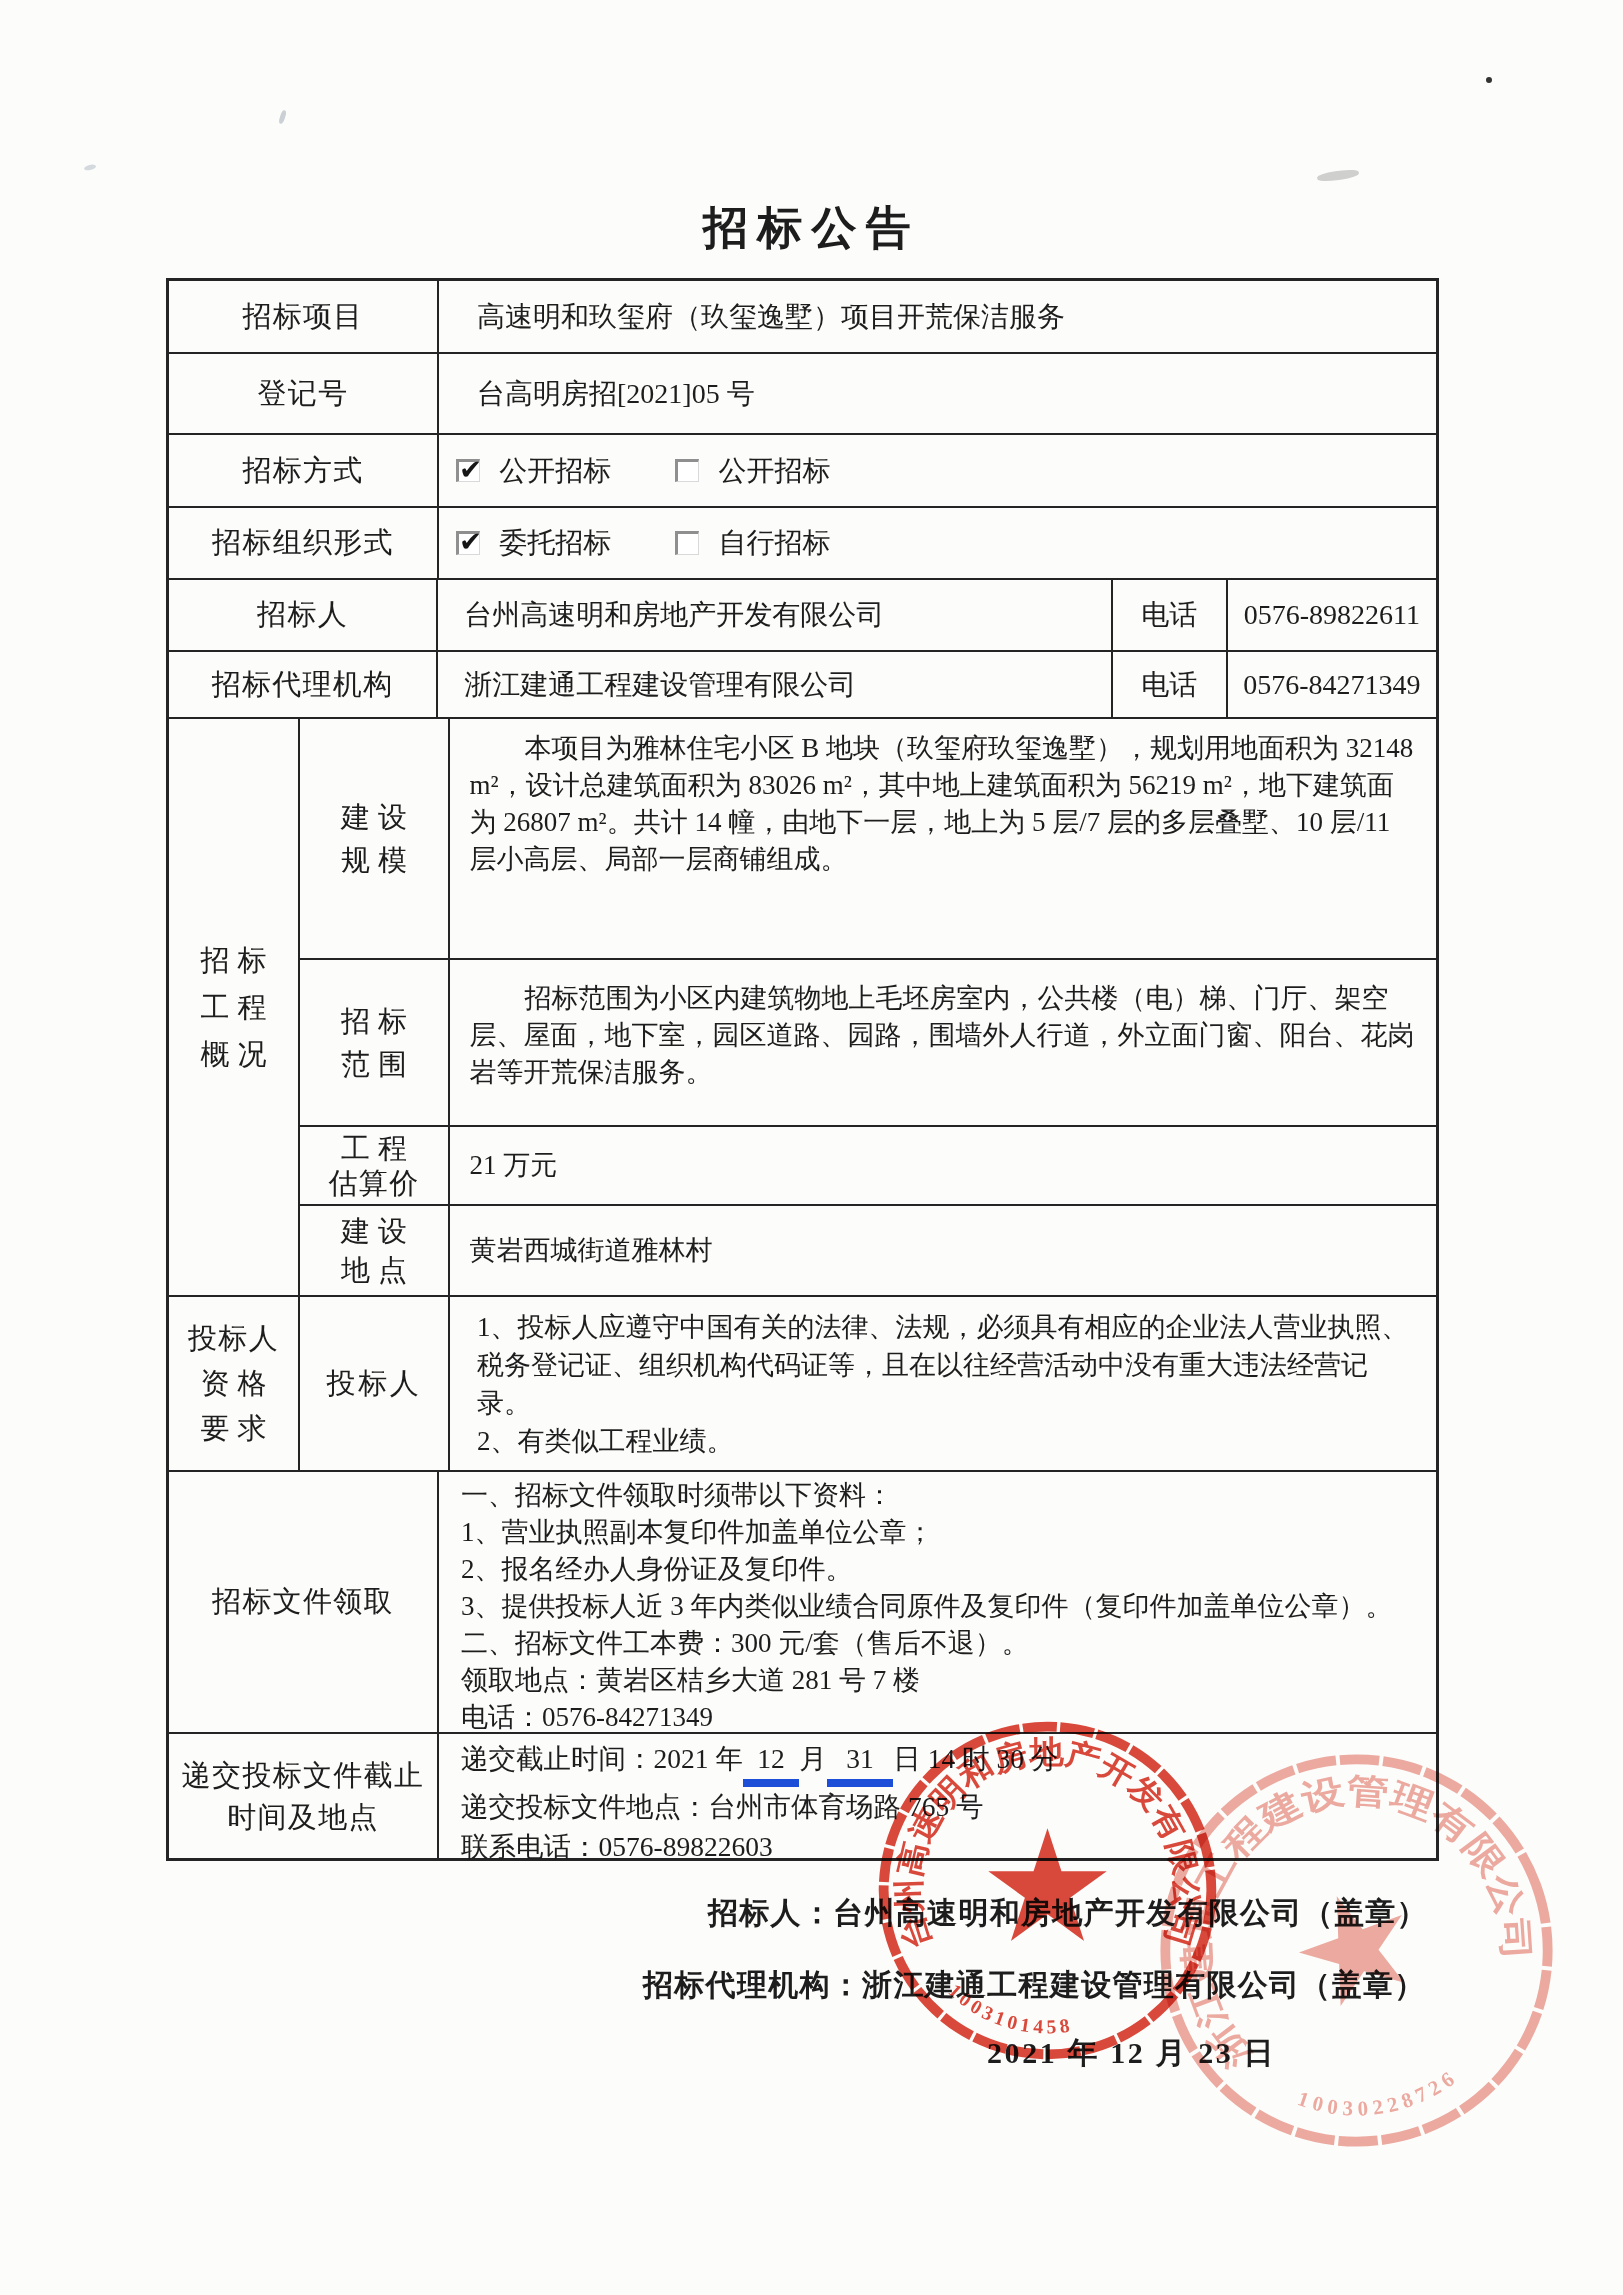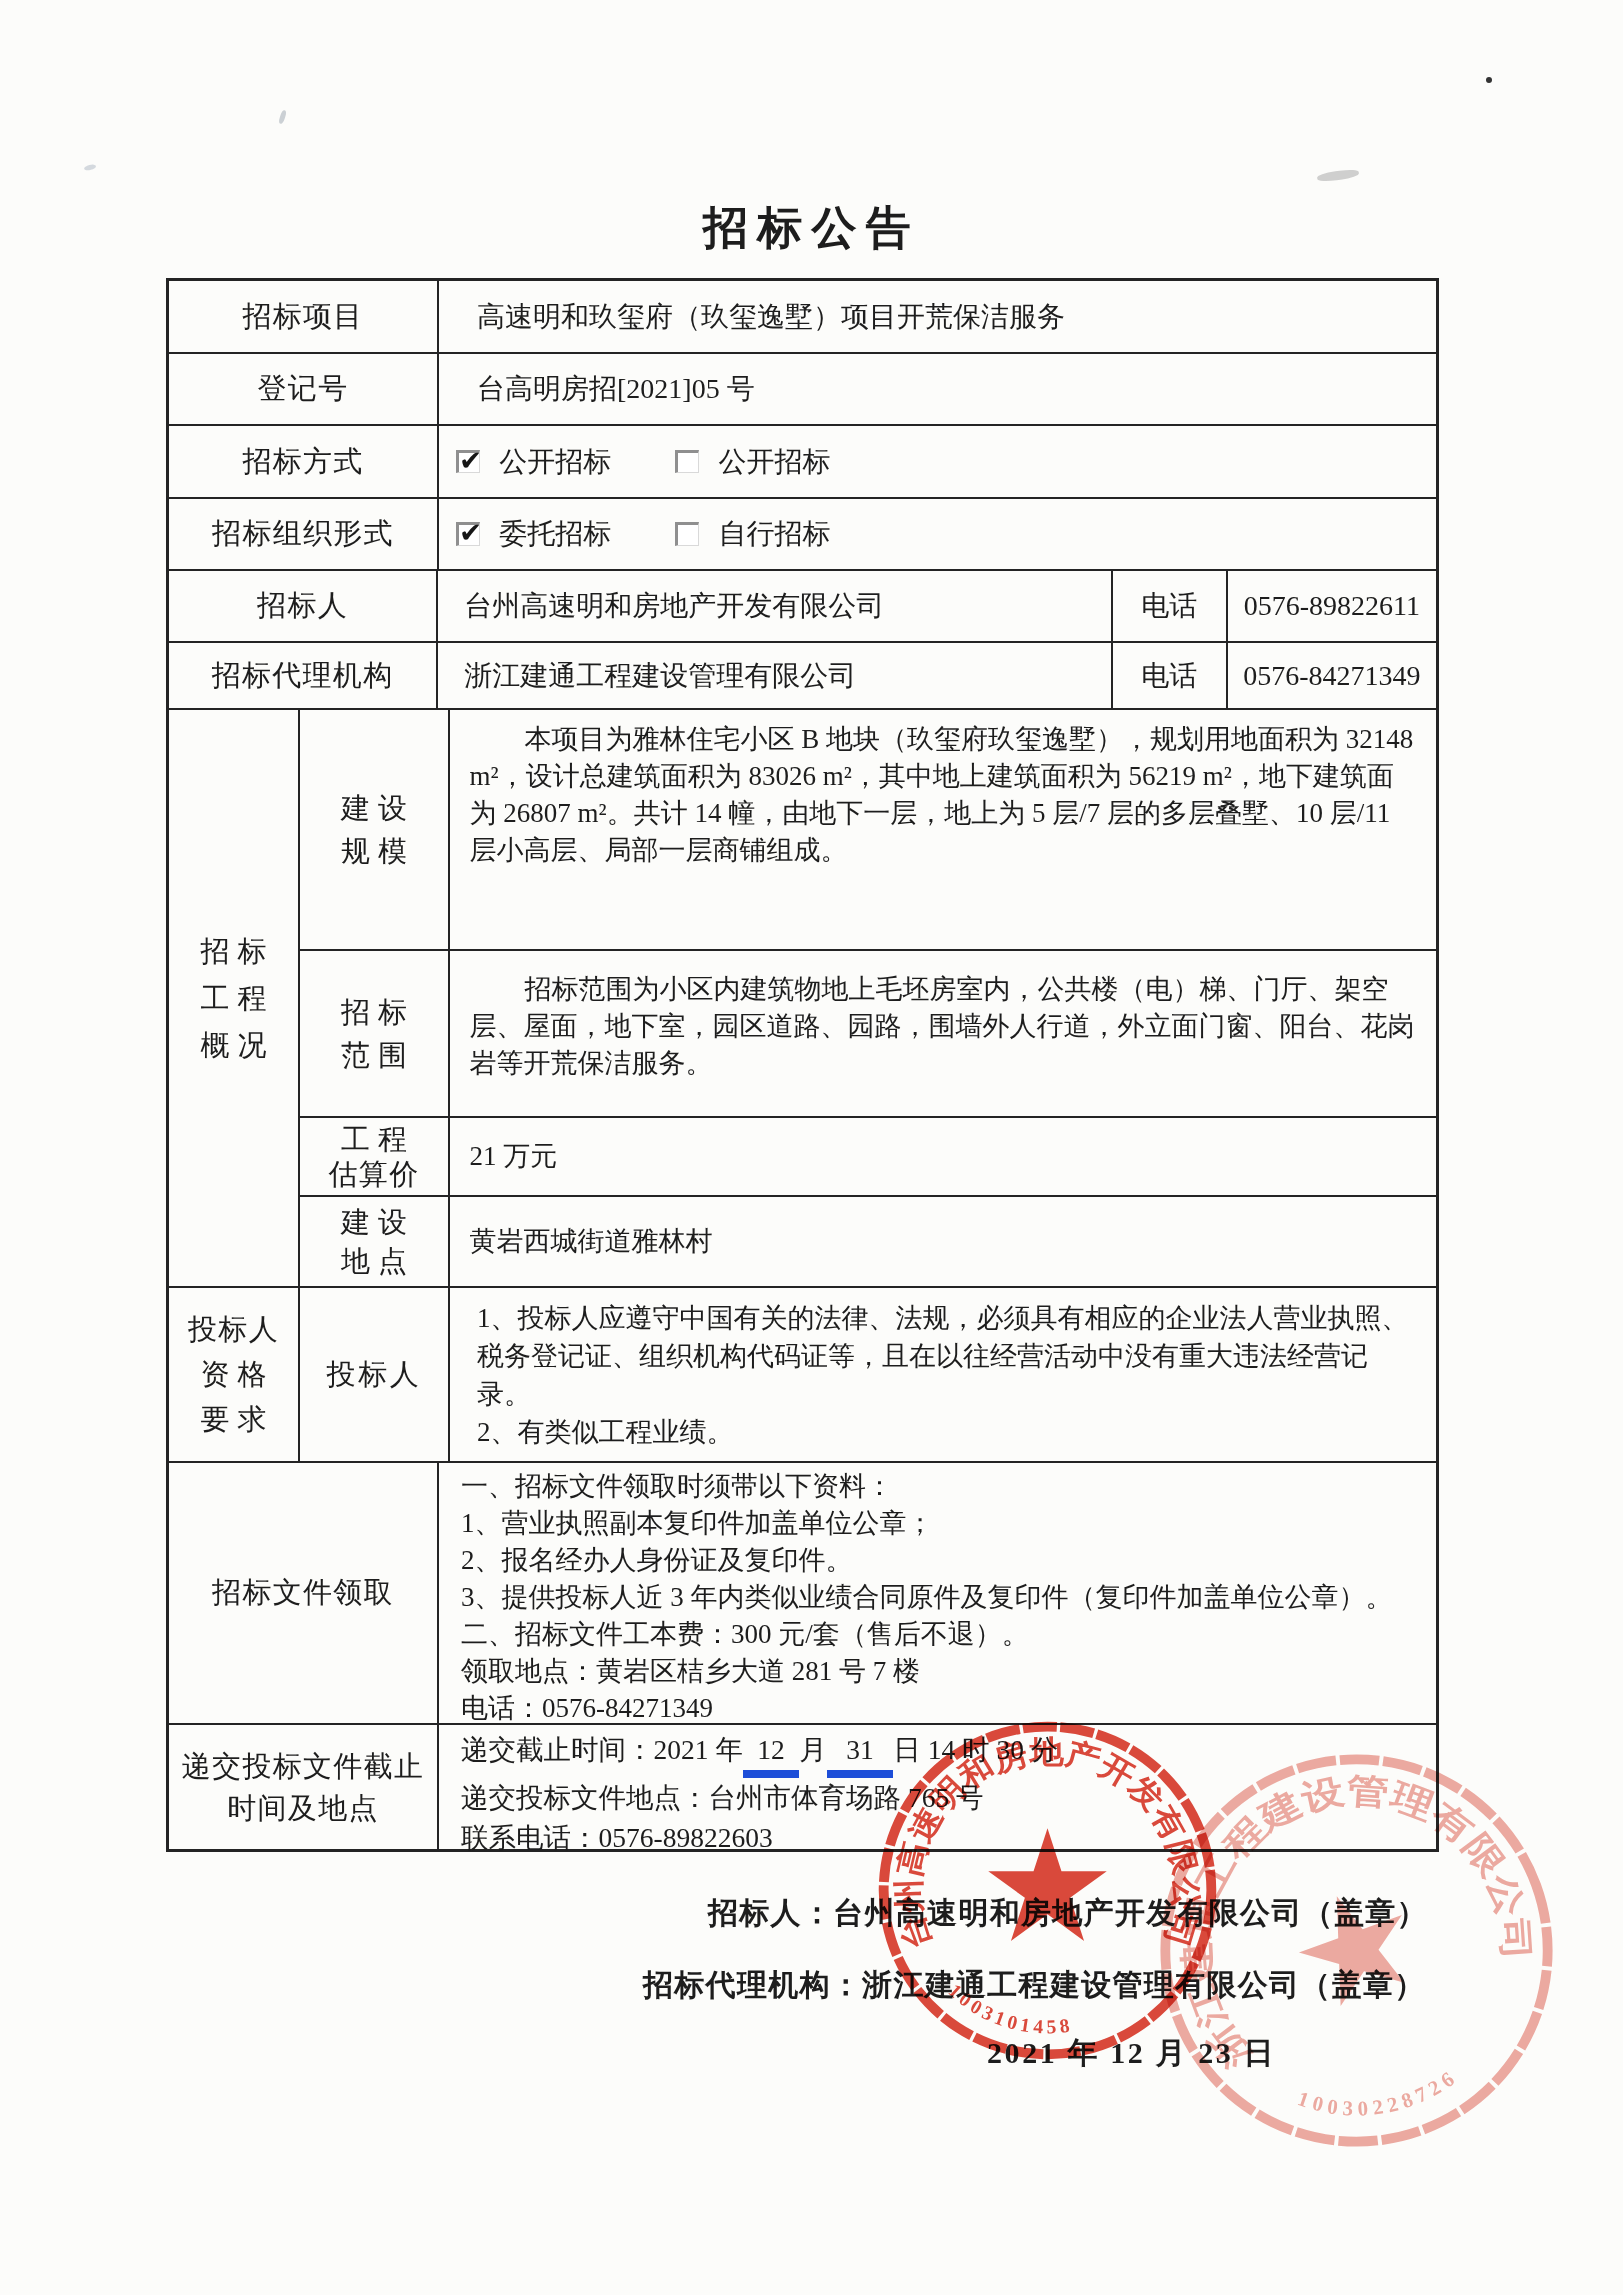--- a/index.html
+++ b/index.html
@@ -89,21 +89,21 @@
 
   <div class="doc-title">招标公告</div>
 
   <div class="ttable">
 
     <div class="trow" style="height:73px">
       <div class="cell lab">招标项目</div>
       <div class="cell val no-r">高速明和玖玺府（玖玺逸墅）项目开荒保洁服务</div>
     </div>
 
-    <div class="trow" style="height:72px">
+    <div class="trow" style="height:81px">
       <div class="cell lab">登记号</div>
       <div class="cell val no-r">台高明房招[2021]05 号</div>
     </div>
 
     <div class="trow" style="height:73px">
       <div class="cell lab">招标方式</div>
       <div class="cell no-r cbwrap">
         <span class="cb">
             <span class="mark">✔</span>
           </span>

